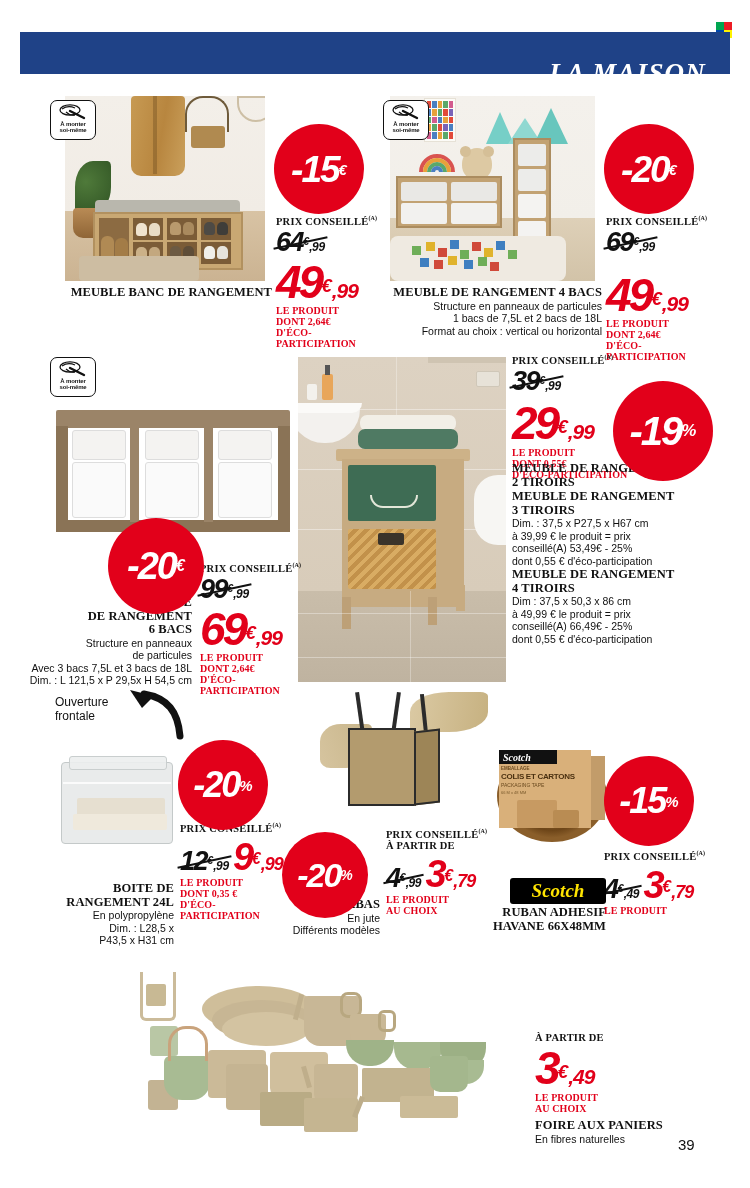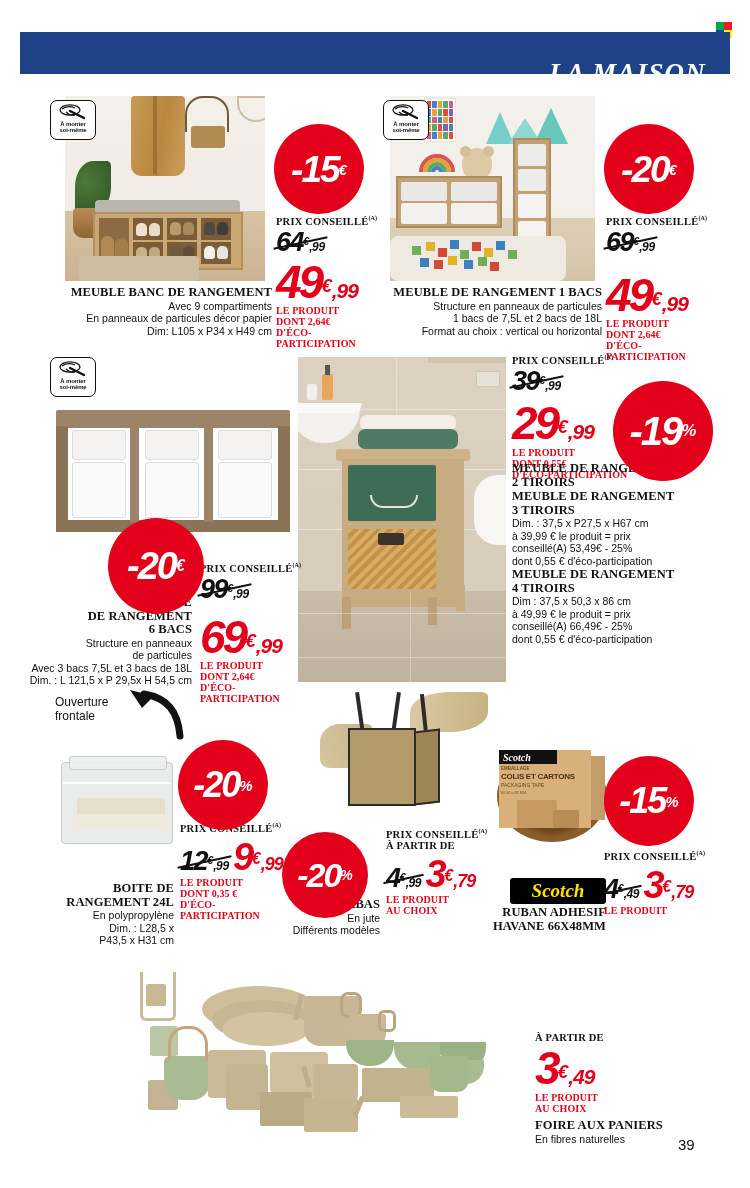--- a/index.html
+++ b/index.html
@@ -198,23 +198,20 @@
       <span class="num">49</span><span class="eu">€</span><span class="cts">,99</span>
     </div>
     <div class="red-note" style="white-space:pre-line;margin-top:2px;">LE PRODUIT
 DONT 2,64€
 D'ÉCO-
 PARTICIPATION</div>
   </div>
 
   <div class="abs ta-r" style="left:60px;top:286px;width:212px;">
     <div class="p-title">MEUBLE BANC DE RANGEMENT</div>
-    <div class="p-desc" style="white-space:pre-line;">Avec 9 compartiments
-En panneaux de particules décor papier
-Dim: L105 x P34 x H49 cm</div>
   </div>
 
   <div class="photo" style="left:390px;top:96px;width:205px;height:185px;">
     <div class="wall" style="background:linear-gradient(#f4f1ec 0%,#f2efe9 66%,#ded0b8 66%,#d2c3a8 100%);"></div>
 
     <div class="abs" style="left:34px;top:2px;width:32px;height:44px;background:#fcfbf7;border:1px solid #e6e1d6;box-sizing:border-box;display:grid;grid-template-columns:repeat(5,1fr);grid-template-rows:repeat(5,1fr);gap:1px;padding:2px;">
       <i style="background:#e24a3a"></i>
         <i style="background:#4a7fc1"></i>
         <i style="background:#e8a13a"></i>
         <i style="background:#5aa86a"></i>
@@ -316,21 +313,21 @@
     <div class="newprice" style="margin-top:19px;">
       <span class="num">49</span><span class="eu">€</span><span class="cts">,99</span>
     </div>
     <div class="red-note" style="white-space:pre-line;margin-top:2px;">LE PRODUIT
 DONT 2,64€
 D'ÉCO-
 PARTICIPATION</div>
   </div>
 
   <div class="abs ta-r" style="left:386px;top:286px;width:216px;">
-    <div class="p-title">MEUBLE DE RANGEMENT 1 BACS</div>
+    <div class="p-title">MEUBLE DE RANGEMENT 4 BACS</div>
     <div class="p-desc" style="white-space:pre-line;">Structure en panneaux de particules
 1 bacs de 7,5L et 2 bacs de 18L
 Format au choix : vertical ou horizontal</div>
   </div>
 
   <div class="photo" style="left:298px;top:357px;width:208px;height:325px;">
     <div class="wall" style="background:linear-gradient(#ddd2c2 0%,#d8ccba 72%,#c9bdaa 72%,#bfb3a0 100%);"></div>
 
     <div class="abs" style="left:0;top:52px;width:208px;height:1px;background:rgba(255,255,255,.4)"></div>
     <div class="abs" style="left:0;top:112px;width:208px;height:1px;background:rgba(255,255,255,.4)"></div>
@@ -444,21 +441,21 @@
   </div>
 
   <div class="abs" style="left:200px;top:560px;width:125px;">
     <div class="pc-label">
       <span>PRIX CONSEILLÉ</span><sup>(A)</sup>
     </div>
     <div class="oldprice" style="margin-top:2px;">
       <span class="num">99</span><span class="eu">€</span><span class="cts">,99</span>
       <span class="strike"></span>
     </div>
-    <div class="newprice" style="margin-top:14px;">
+    <div class="newprice" style="margin-top:6px;">
       <span class="num">69</span><span class="eu">€</span><span class="cts">,99</span>
     </div>
     <div class="red-note" style="white-space:pre-line;margin-top:2px;">LE PRODUIT
 DONT 2,64€
 D'ÉCO-
 PARTICIPATION</div>
   </div>
 
   <div class="abs ta-r" style="left:22px;top:596px;width:170px;">
     <div class="p-title" style="white-space:pre-line;">MEUBLE

